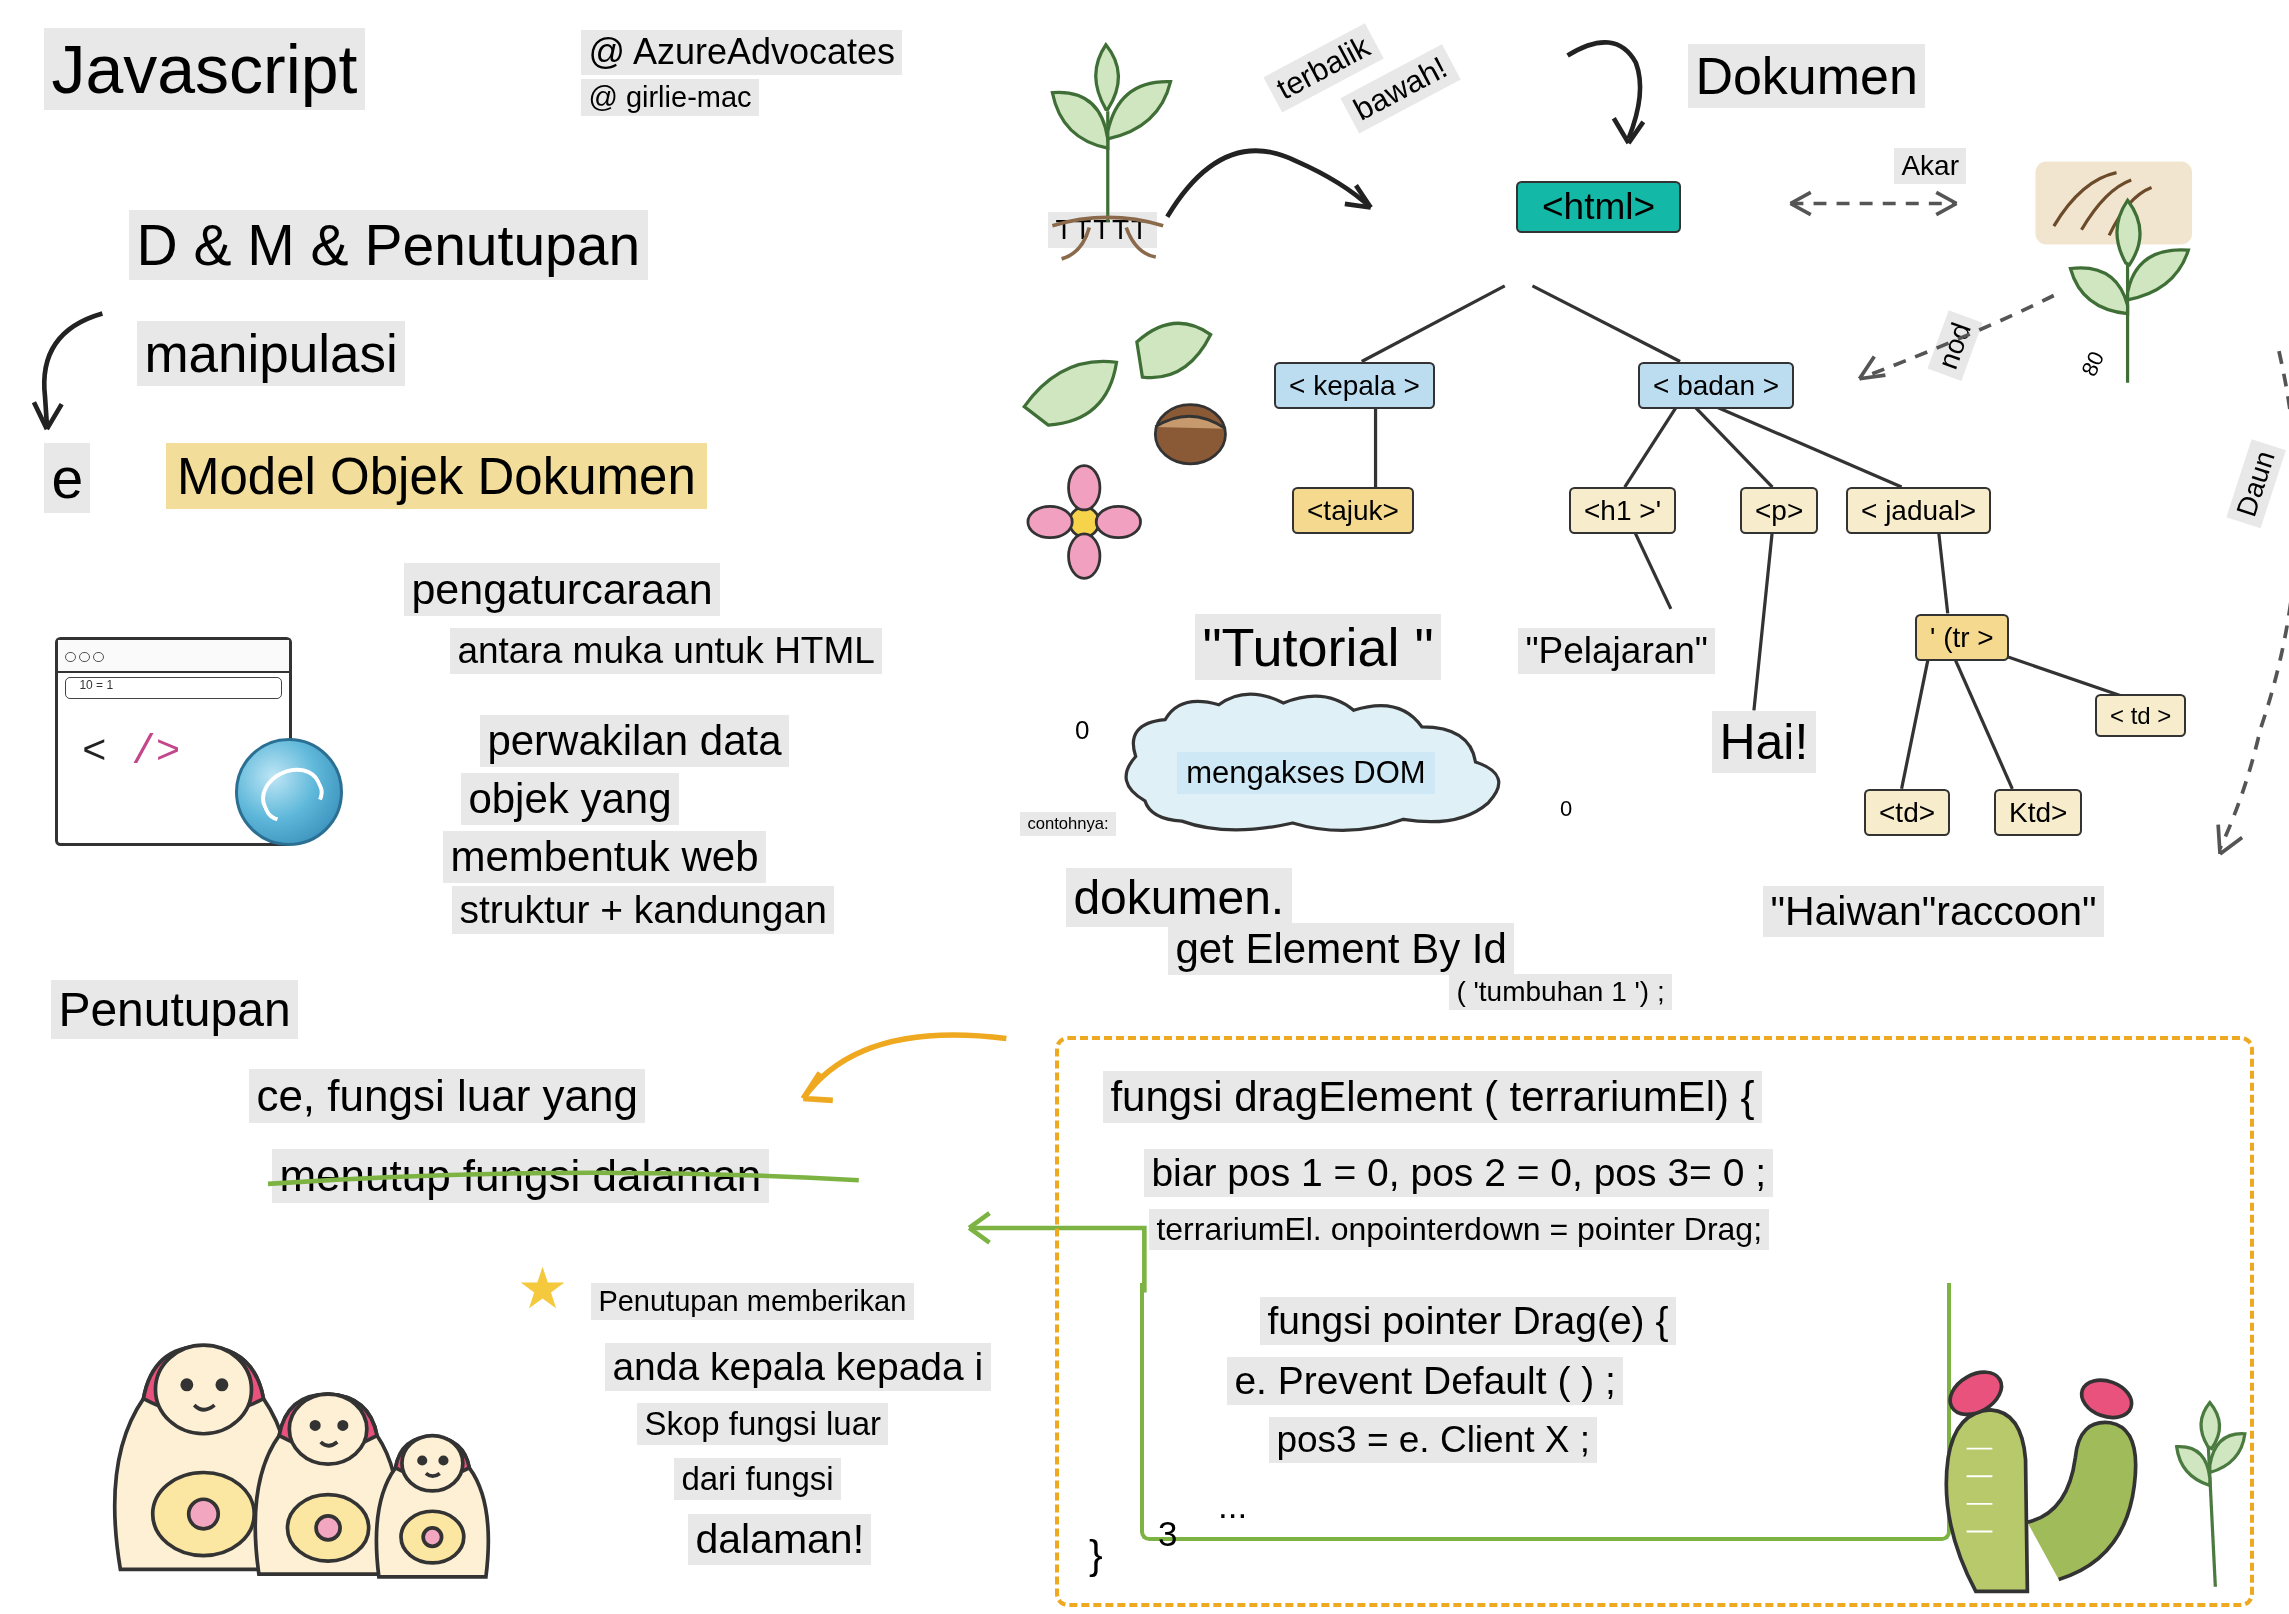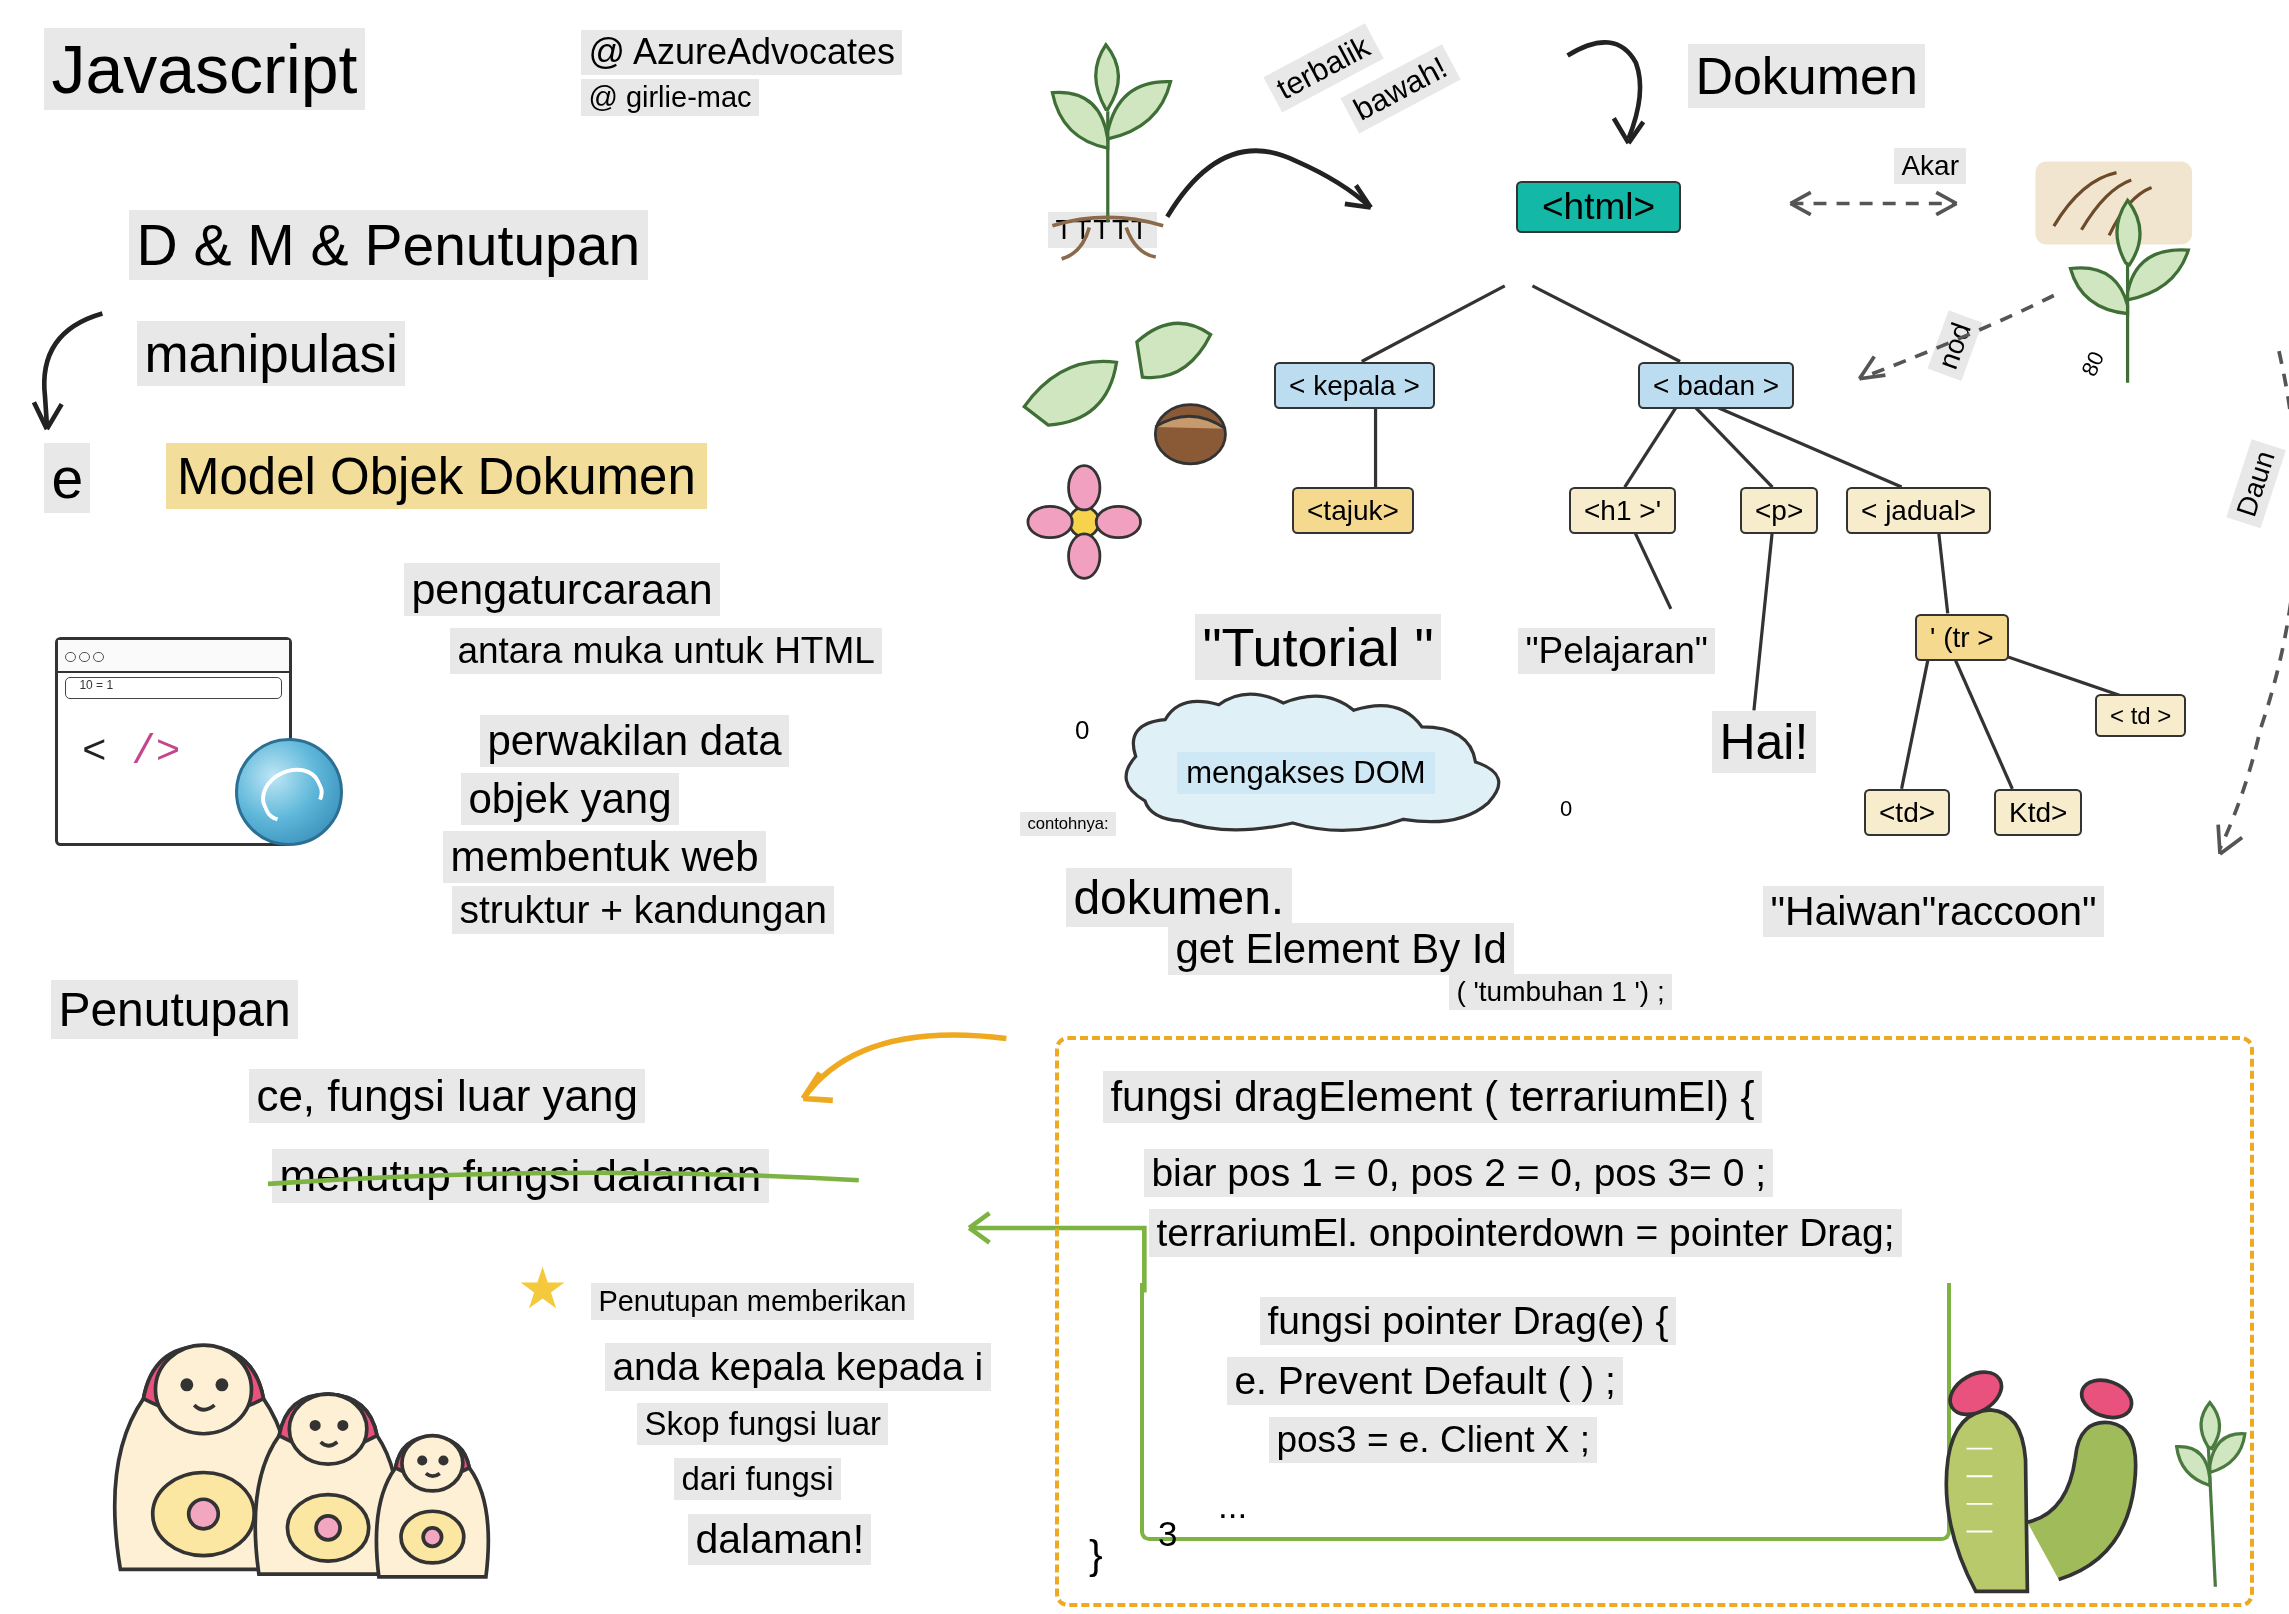--- a/index.html
+++ b/index.html
@@ -86,21 +86,21 @@
   #txt-contoh{left:1020px;top:812px;font-size:16.6px;}
   #txt-mengakses{left:1177px;top:752px;font-size:31px;background:#cfe8f5;padding:2.8px 9.2px;}
   #txt-dokumen2{left:1066px;top:868px;font-size:48px;}
   #txt-getel{left:1168px;top:923px;font-size:42px;}
   #txt-tumbuhan{left:1449px;top:974px;font-size:28px;}
 
   
   #codebox{left:1055px;top:1036px;width:1191px;height:563px;border:4.6px dashed #efa920;border-radius:13px;}
   #code-fn{left:1103px;top:1071px;font-size:42px;}
   #code-biar{left:1144px;top:1149px;font-size:39px;}
-  #code-onp{left:1149px;top:1209px;font-size:39px;}
+  #code-onp{left:1149px;top:1209px;font-size:32px;}
   #greenbox{left:1140px;top:1283px;width:803px;height:254px;border:4.6px solid #7cb342;border-top:none;border-radius:0 0 9.2px 9.2px;}
   #code-pd{left:1260px;top:1297px;font-size:39px;}
   #code-prevent{left:1227px;top:1357px;font-size:39px;}
   #code-pos3{left:1269px;top:1417px;font-size:37px;}
   #code-dots{left:1218px;top:1486px;font-size:35px;}
   #code-3{left:1158px;top:1514px;font-size:35px;}
   #code-brace{left:1089px;top:1532px;font-size:41px;}
   svg{overflow:visible;}
   #dolls{left:65px;top:1237px;}
   #cactus{left:1837px;top:1338px;}

